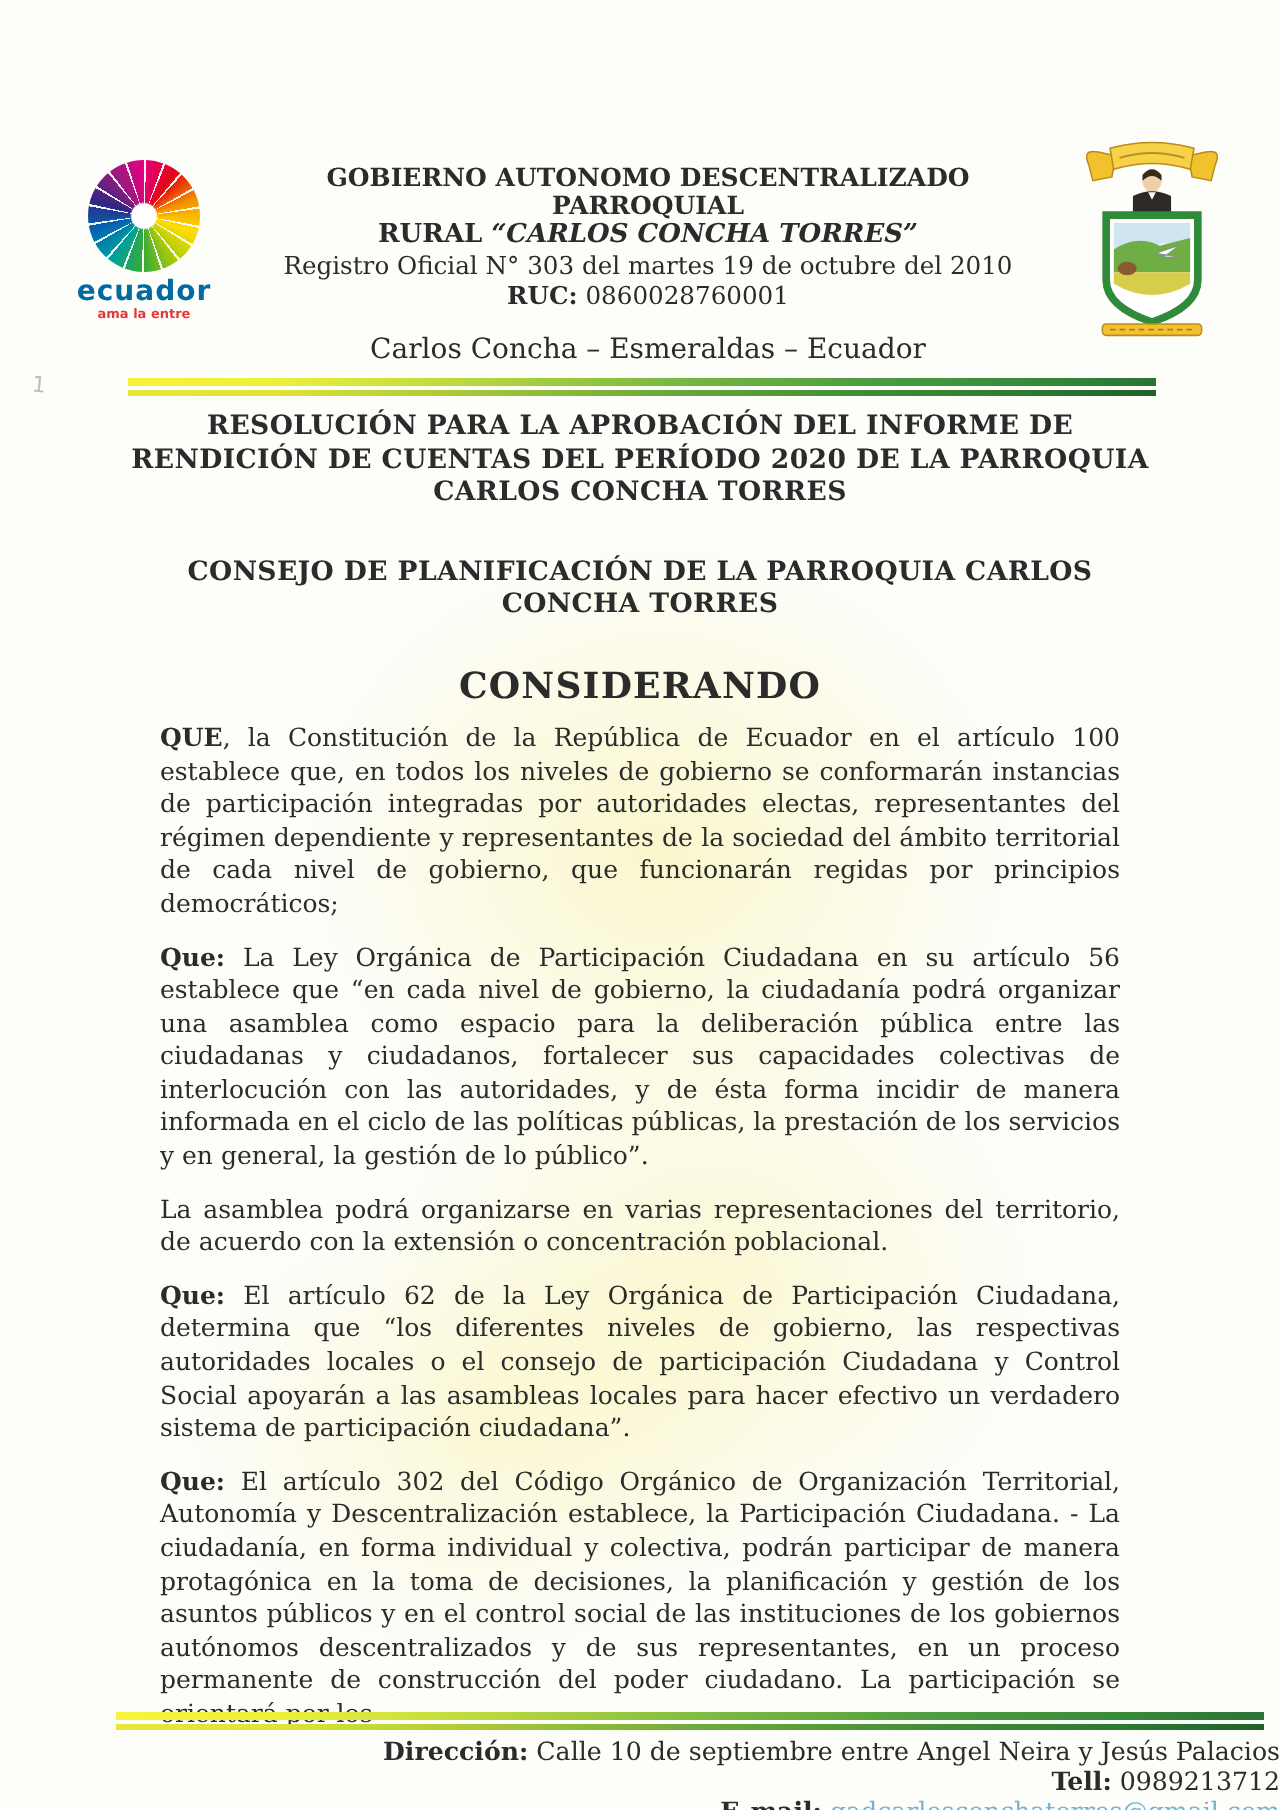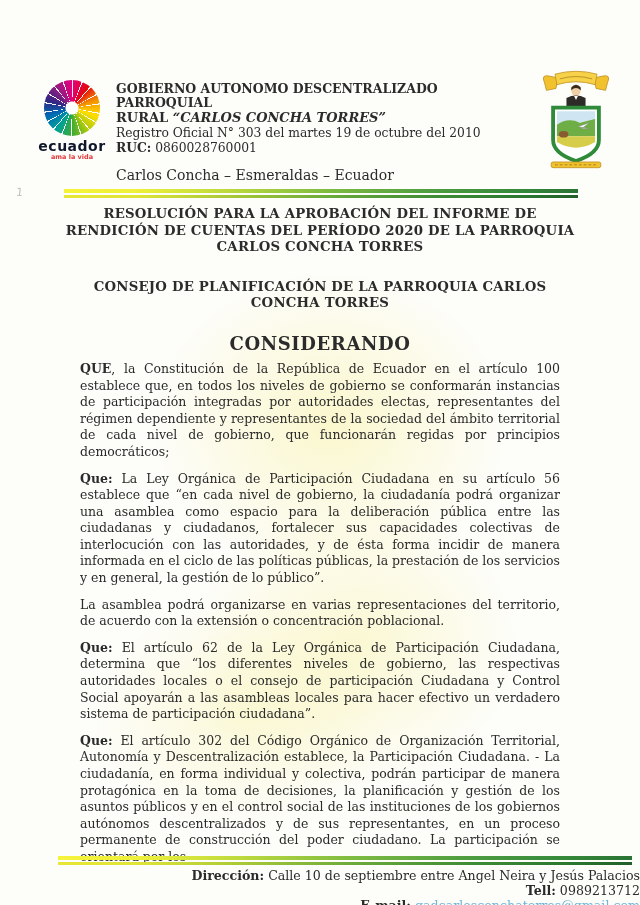--- a/index.html
+++ b/index.html
@@ -26,25 +26,25 @@
   
   .header { display:flex; align-items:flex-start; margin:78px 20px 0 28px; }
   .logo-left { width:88px; text-align:center; margin-top:2px; flex:0 0 auto; }
   .spiral { width:56px; height:56px; margin:0 auto; border-radius:50%;
     background:
       radial-gradient(circle at center, #ffffff 0 6px, rgba(255,255,255,0) 7px),
       repeating-conic-gradient(rgba(255,255,255,0.95) 0deg 2.5deg, rgba(255,255,255,0) 2.5deg 20deg),
       conic-gradient(#e6007e,#e30613,#f39200,#ffde00,#afca0b,#3aaa35,#00a19a,#0069b4,#312783,#951b81,#e6007e);
   }
   .ecuador-word { font-family:"DejaVu Sans", sans-serif; font-weight:bold;
-    font-size:14px; color:#0f172a; letter-spacing:0.5px; margin-top:3px; line-height:14px; }
+    font-size:14px; color:#0369a1; letter-spacing:0.5px; margin-top:3px; line-height:14px; }
   .ecuador-tag  { font-family:"DejaVu Sans", sans-serif; font-weight:bold;
     font-size:6.5px; color:#e23a3a; line-height:8px; }
 
-  .header-center { flex:1 1 auto; text-align:left; padding-top:4px; line-height:14.4px; }
+  .header-center { flex:1 1 auto; text-align:center; padding-top:4px; line-height:14.4px; }
   .h-line1 { font-weight:bold; font-size:12.5px; }
   .h-line2 { font-weight:bold; font-size:13px; }
   .h-line2 i { font-style:italic; }
   .h-line3 { font-size:12.3px; margin-top:1px; }
   .h-line4, .h-line5 { font-size:12.3px; }
   .h-line6 { font-size:14px; margin-top:13px; }
 
   .logo-right { width:88px; flex:0 0 auto; margin-top:-10px; text-align:center; }
 
   
@@ -87,21 +87,21 @@
 
   <div class="pencil-mark">1</div>
 
   <div class="layer">
 
     <header class="header">
 
       <div class="logo-left">
         <div class="spiral"></div>
         <div class="ecuador-word">ecuador</div>
-        <div class="ecuador-tag">ama la vida</div>
+        <div class="ecuador-tag">ama la entre</div>
       </div>
 
       <div class="header-center">
         <div class="h-line1">GOBIERNO AUTONOMO DESCENTRALIZADO PARROQUIAL</div>
         <div class="h-line2"><span>RURAL</span> <i>“CARLOS CONCHA TORRES”</i></div>
         <div class="h-line3">Registro Oficial N° 303 del martes 19 de octubre del 2010</div>
         <div class="h-line4"><b>RUC:</b> <span>0860028760001</span></div>
         <div class="h-line6">Carlos Concha – Esmeraldas – Ecuador</div>
       </div>
 

